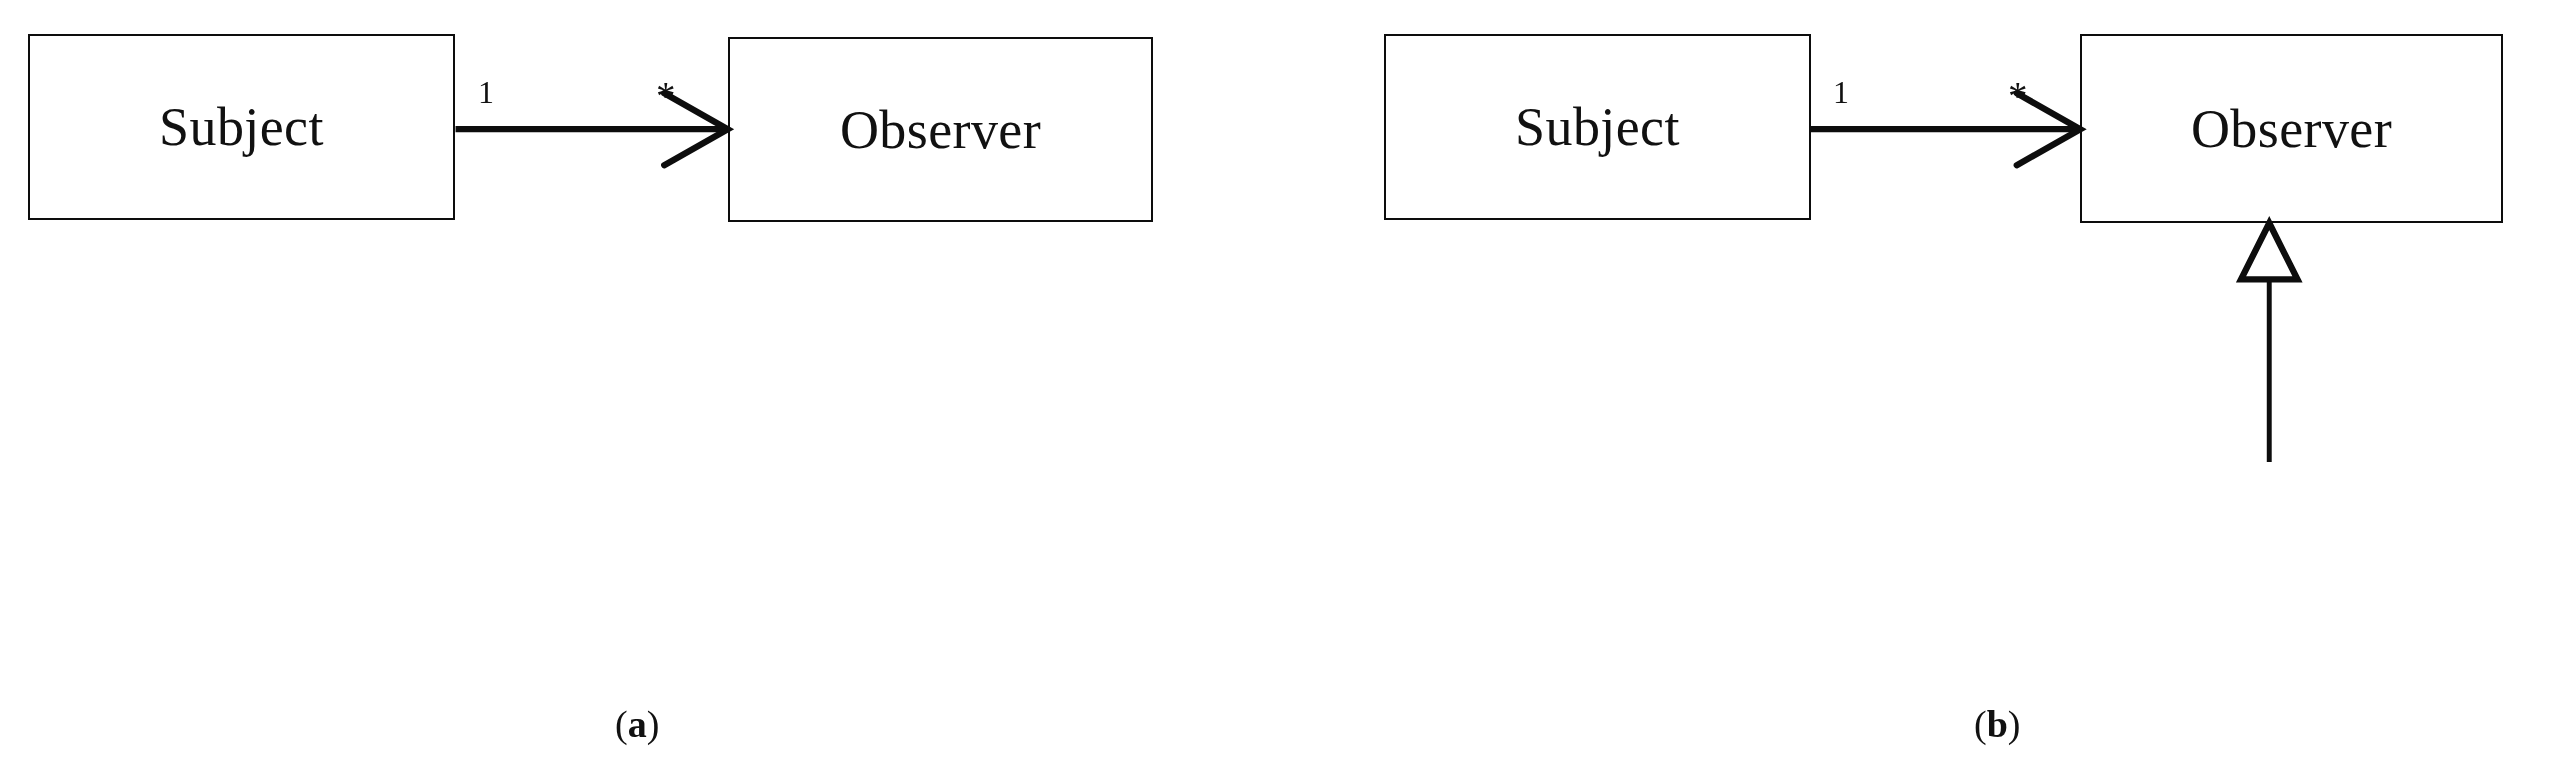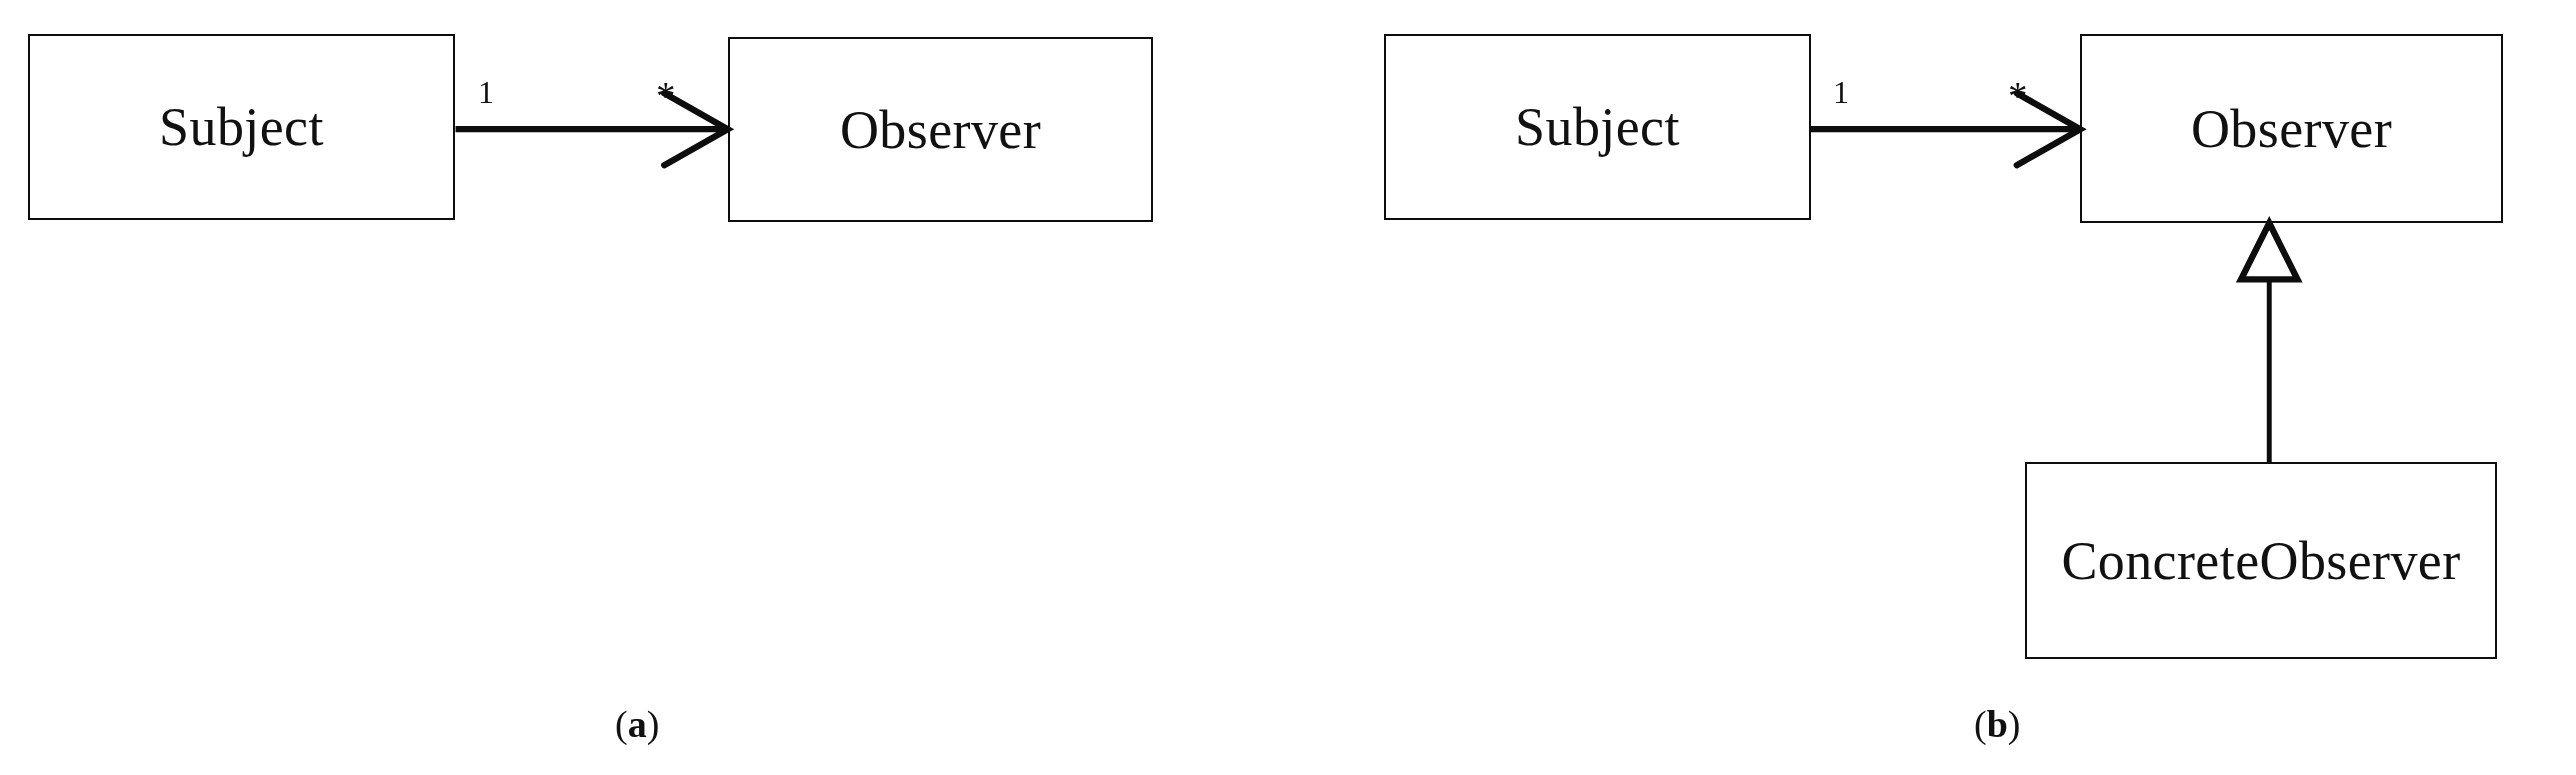--- a/index.html
+++ b/index.html
@@ -88,23 +88,20 @@
   <span class="mult-label star" style="left:656px; top:76px;">*</span>
 
   <div class="uml-box" style="left:1384px; top:34px; width:427px; height:186px;">
     <span class="box-label">Subject</span>
   </div>
 
   <div class="uml-box" style="left:2080px; top:34px; width:423px; height:189px;">
     <span class="box-label">Observer</span>
   </div>
 
-  <div class="uml-box" style="left:2025px; top:462px; width:472px; height:197px;">
-    <span class="box-label">ConcreteObserver</span>
-  </div>
 
   <span class="mult-label" style="left:1833px; top:76px;">1</span>
 
   <span class="mult-label star" style="left:2008px; top:76px;">*</span>
 
   <svg class="edge-layer" viewBox="0 0 3653 1100">
 
     <line x1="646" y1="183" x2="1032" y2="183" stroke-width="9" stroke-linecap="butt"></line>
 
     <polyline points="942,132 1032,183 942,234" fill="none" stroke-width="9" stroke-linecap="round" stroke-linejoin="miter"></polyline>

